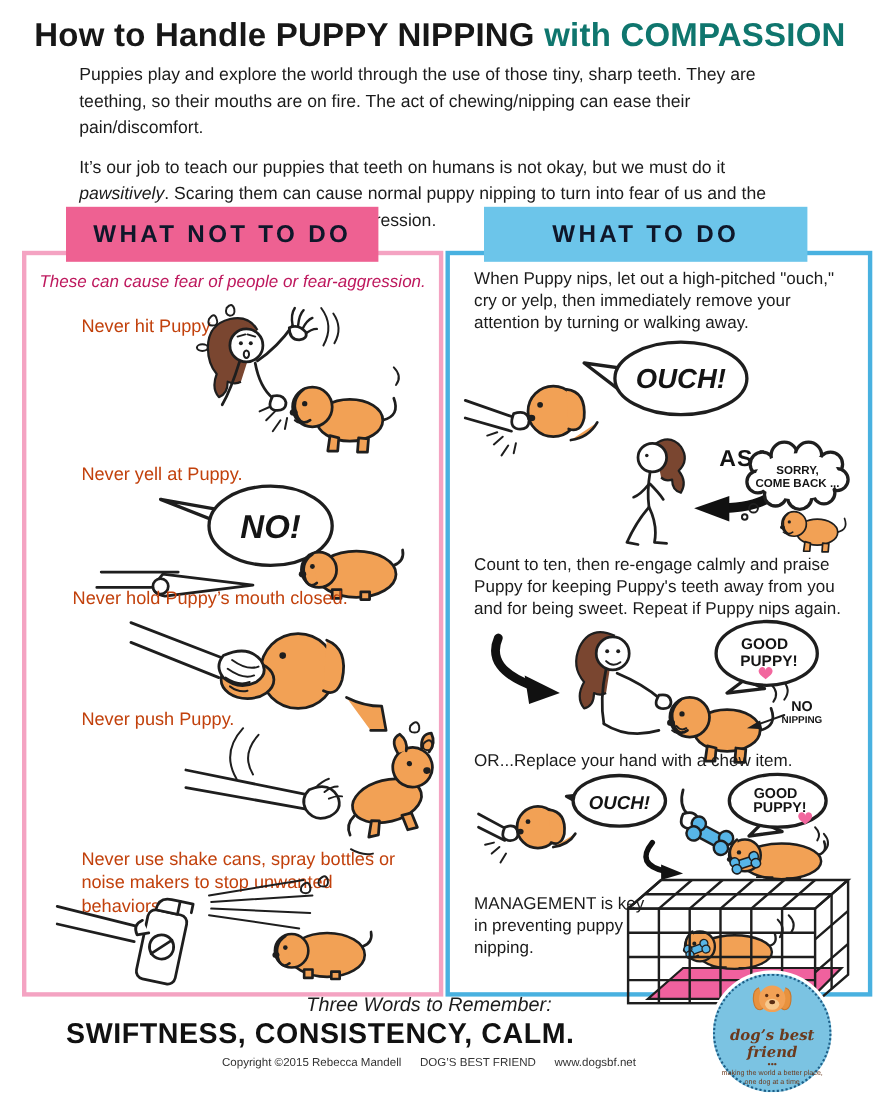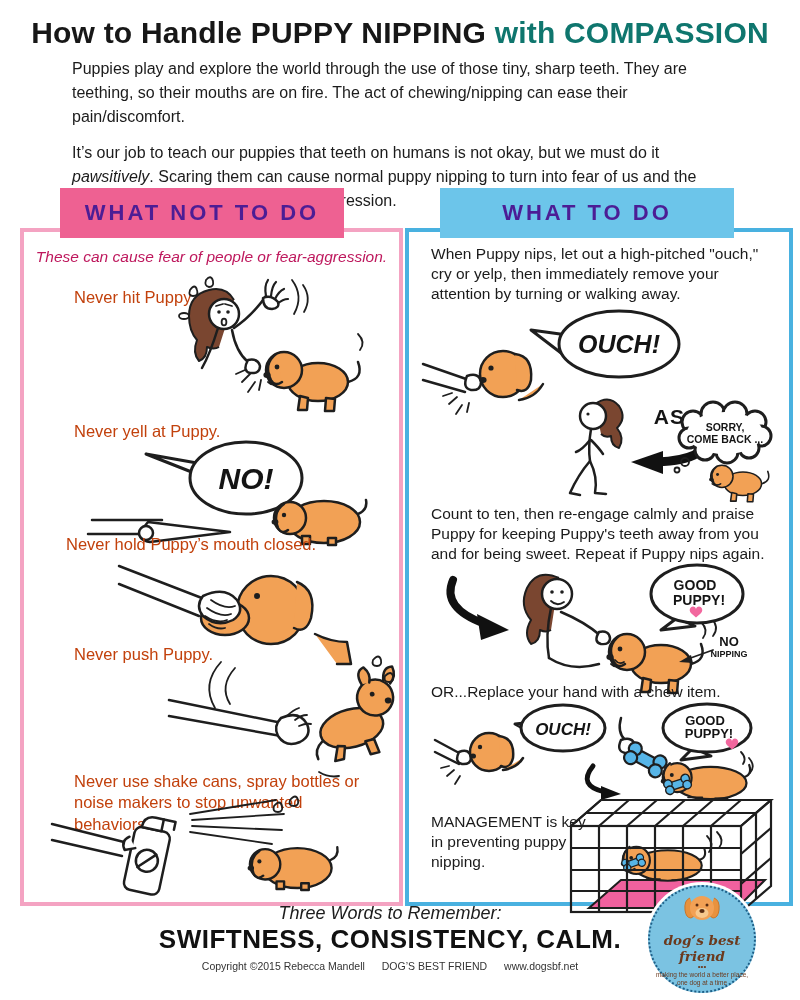--- a/index.html
+++ b/index.html
@@ -9,36 +9,36 @@
 
   
   .title{top:16px;left:0;width:800px;text-align:center;font-size:30px;font-weight:bold;
          letter-spacing:.2px;color:#171717;white-space:nowrap;}
   .title .t-blue{color:#0f766e;}
   .intro{left:72px;width:668px;font-size:16px;line-height:1.5;color:#1b1b1b;}
   .intro-1{top:57px;}
   .intro-2{top:113px;margin-top:28px;}
 
   
-  .col-header{top:188px;height:50px;line-height:50px;text-align:center;color:#4c1d95;
+  .col-header{top:188px;height:50px;line-height:50px;text-align:center;color:#0f172a;
               font-weight:bold;font-size:22px;letter-spacing:3px;z-index:3;}
   .hdr-pink{left:60px;width:284px;background:#EE6192;}
   .hdr-blue{left:440px;width:294px;background:#6CC5EA;}
   .panel{top:228px;height:670px;background:#fff;z-index:1;}
   .panel-not{left:20px;width:375px;border:4px solid #F4A3C2;}
   .panel-do{left:405px;width:380px;border:4px solid #49B1E0;}
 
   .subtitle{top:16px;left:0;width:100%;text-align:center;font-style:italic;
             font-size:15.5px;color:#be185d;}
   .lbl{font-size:16.5px;color:#c2410c;}
   .steptext{font-size:15.5px;line-height:1.3;color:#1b1b1b;}
 
   
   .remember{top:903px;left:60px;width:660px;text-align:center;font-style:italic;font-size:18px;}
-  .threewords{top:924px;left:60px;width:660px;text-align:center;font-weight:bold;
+  .threewords{top:924px;left:60px;width:660px;text-align:left;font-weight:bold;
               font-size:26px;letter-spacing:.5px;color:#111;}
   .copyline{top:960px;left:60px;width:660px;text-align:center;font-size:10.5px;color:#333;}
   .copyline span{margin:0 7px;}
 
   
   .logo-ring{top:882px;left:645px;width:114px;height:114px;border-radius:50%;
              background:#fff;z-index:5;}
   .logo{position:absolute;top:3px;left:3px;width:104px;height:104px;border-radius:50%;
         background:#7BC3E2;border:2px dotted #1D5F88;text-align:center;}
   .logo-name{margin-top:2px;font-family:"DejaVu Serif",serif;font-weight:bold;

